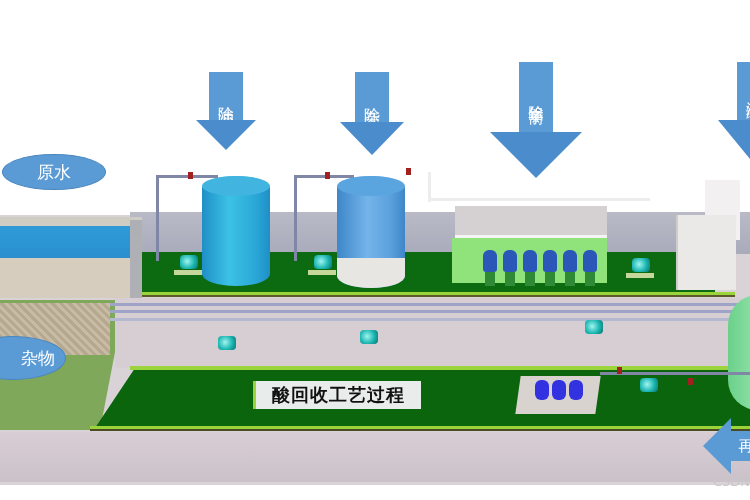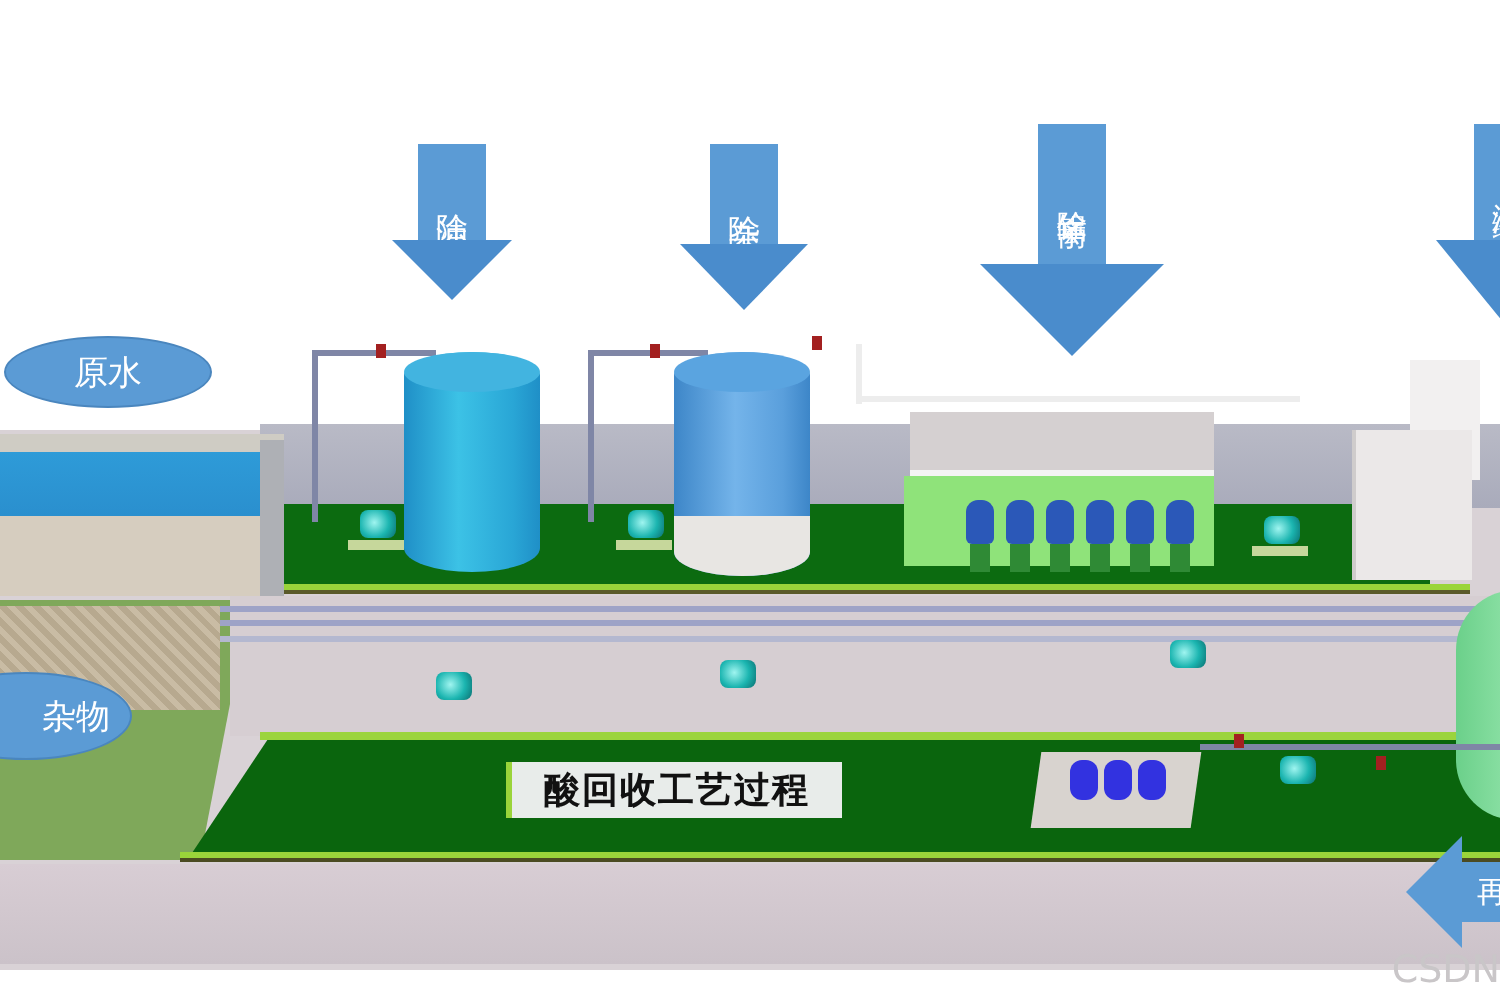--- a/index.html
+++ b/index.html
@@ -63,21 +63,21 @@
   .bldg1 { left: 676px; top: 215px; width: 60px; height: 75px; background: #ebe8e8; border-left: 2px solid #cfcccc; }
   .bldg2 { left: 705px; top: 180px; width: 35px; height: 60px; background: #f2f0f0; }
   .green-tower { left: 728px; top: 295px; width: 40px; height: 115px; background: linear-gradient(90deg, #6bd08a, #9de9b3); border-radius: 30px 0 0 30px; }
 
   
   .drum-pad { left: 518px; top: 376px; width: 80px; height: 38px; background: #d8d3cf; transform: skewX(-8deg); }
   .drum { width: 14px; height: 20px; background: #3232e0; border-radius: 6px; }
 
   .title-box { left: 253px; top: 381px; width: 168px; height: 28px; background: #e8ecea; border-left: 3px solid #9ad43a; display: flex; align-items: center; justify-content: center; font-size: 18px; font-weight: bold; color: #111; letter-spacing: 1px; }
 
-  .watermark { right: 0; top: 474px; font-size: 19px; color: #c9c6c8; }
+  .watermark { right: 0; top: 474px; font-size: 13px; color: #c9c6c8; }
 </style>
 </head>
 <body>
 
 <div class="abs ground-back"></div>
 <div class="abs grass-left"></div>
 <div class="abs back-wall"></div>
 <div class="abs green-upper"></div>
 <div class="abs green-upper-edge"></div>
 <div class="abs aisle"></div>
@@ -88,21 +88,21 @@
 <div class="abs green-lower-top"></div>
 <div class="abs green-lower-edge"></div>
 <div class="abs floor-front"></div>
 
 <div class="abs basin-top"></div>
 <div class="abs basin-water"></div>
 <div class="abs basin-front"></div>
 <div class="abs basin-side"></div>
 <div class="abs gravel"></div>
 
-<div class="abs oval" style="left:2px;top:168px;width:104px;height:36px;">
+<div class="abs oval" style="left:2px;top:154px;width:104px;height:36px;">
   <span>原水</span>
 </div>
 <div class="abs oval" style="left:-40px;top:336px;width:106px;height:44px;justify-content:flex-end;padding-right:10px;">
   <span>杂物</span>
 </div>
 
 <div class="abs pipe" style="left:156px;top:176px;width:3px;height:85px;"></div>
 <div class="abs pipe" style="left:156px;top:175px;width:62px;height:3px;"></div>
 <div class="abs valve" style="left:188px;top:172px;"></div>
 <div class="abs pipe" style="left:294px;top:176px;width:3px;height:85px;"></div>

